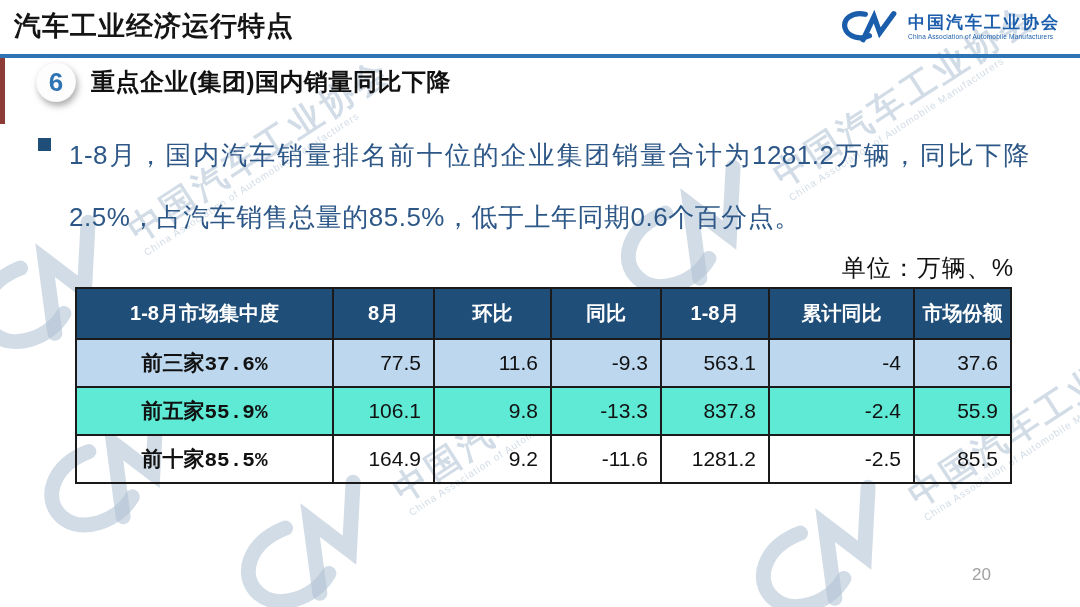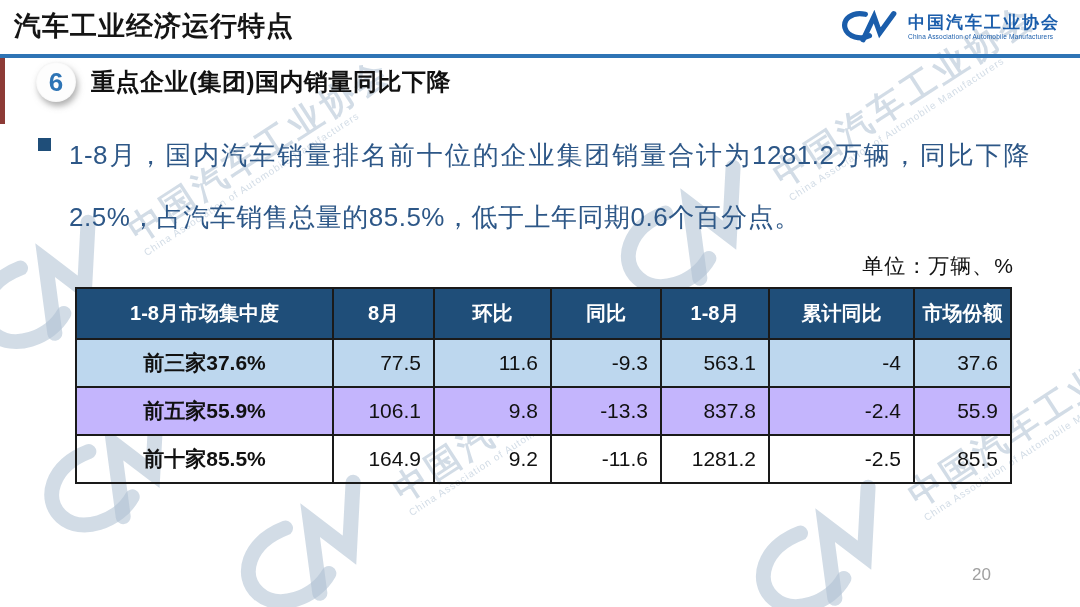--- a/index.html
+++ b/index.html
@@ -60,42 +60,42 @@
   }
   .bullet-text{
     margin-left:18px;width:962px;
     color:#2d5787;font-size:26px;line-height:62px;
     text-align:justify;letter-spacing:0.5px;
   }
 
   
   .unit-label{
     position:absolute;right:66px;top:252px;
-    font-size:21px;color:#111;letter-spacing:1px;
+    font-size:24px;color:#111;letter-spacing:1px;
   }
 
   
   .data-table{
     position:absolute;left:75px;top:287px;width:935px;
     border-collapse:collapse;table-layout:fixed;
   }
   .data-table th,.data-table td{
     border:2px solid #1a1a1a;
     overflow:hidden;
   }
   .data-table thead th{
     background:#1f4e79;color:#ffffff;
     font-size:20px;font-weight:bold;text-align:center;
     height:49px;padding:0 4px;margin-top:40px;
   }
   .data-table td{height:46px;font-size:21px;color:#111;padding:0 12px 0 4px;}
-  .data-table td.row-label{font-weight:bold;text-align:center;padding:0 4px;}
+  .data-table td.row-label{font-weight:bold;text-align:center;padding:0 4px;font-family:Liberation Mono, monospace;}
   .data-table td.num{text-align:right;}
   .row-blue td{background:#bdd7ee;padding-left:8px;}
-  .row-gray td{background:#c4b5fd;}
+  .row-gray td{background:#5eead4;}
   .row-white td{background:transparent;}
 
   
   .page-number{
     position:absolute;left:972px;top:565px;
     font-size:17px;color:#a0a0a0;
   }
 </style>
 </head>
 <body>

